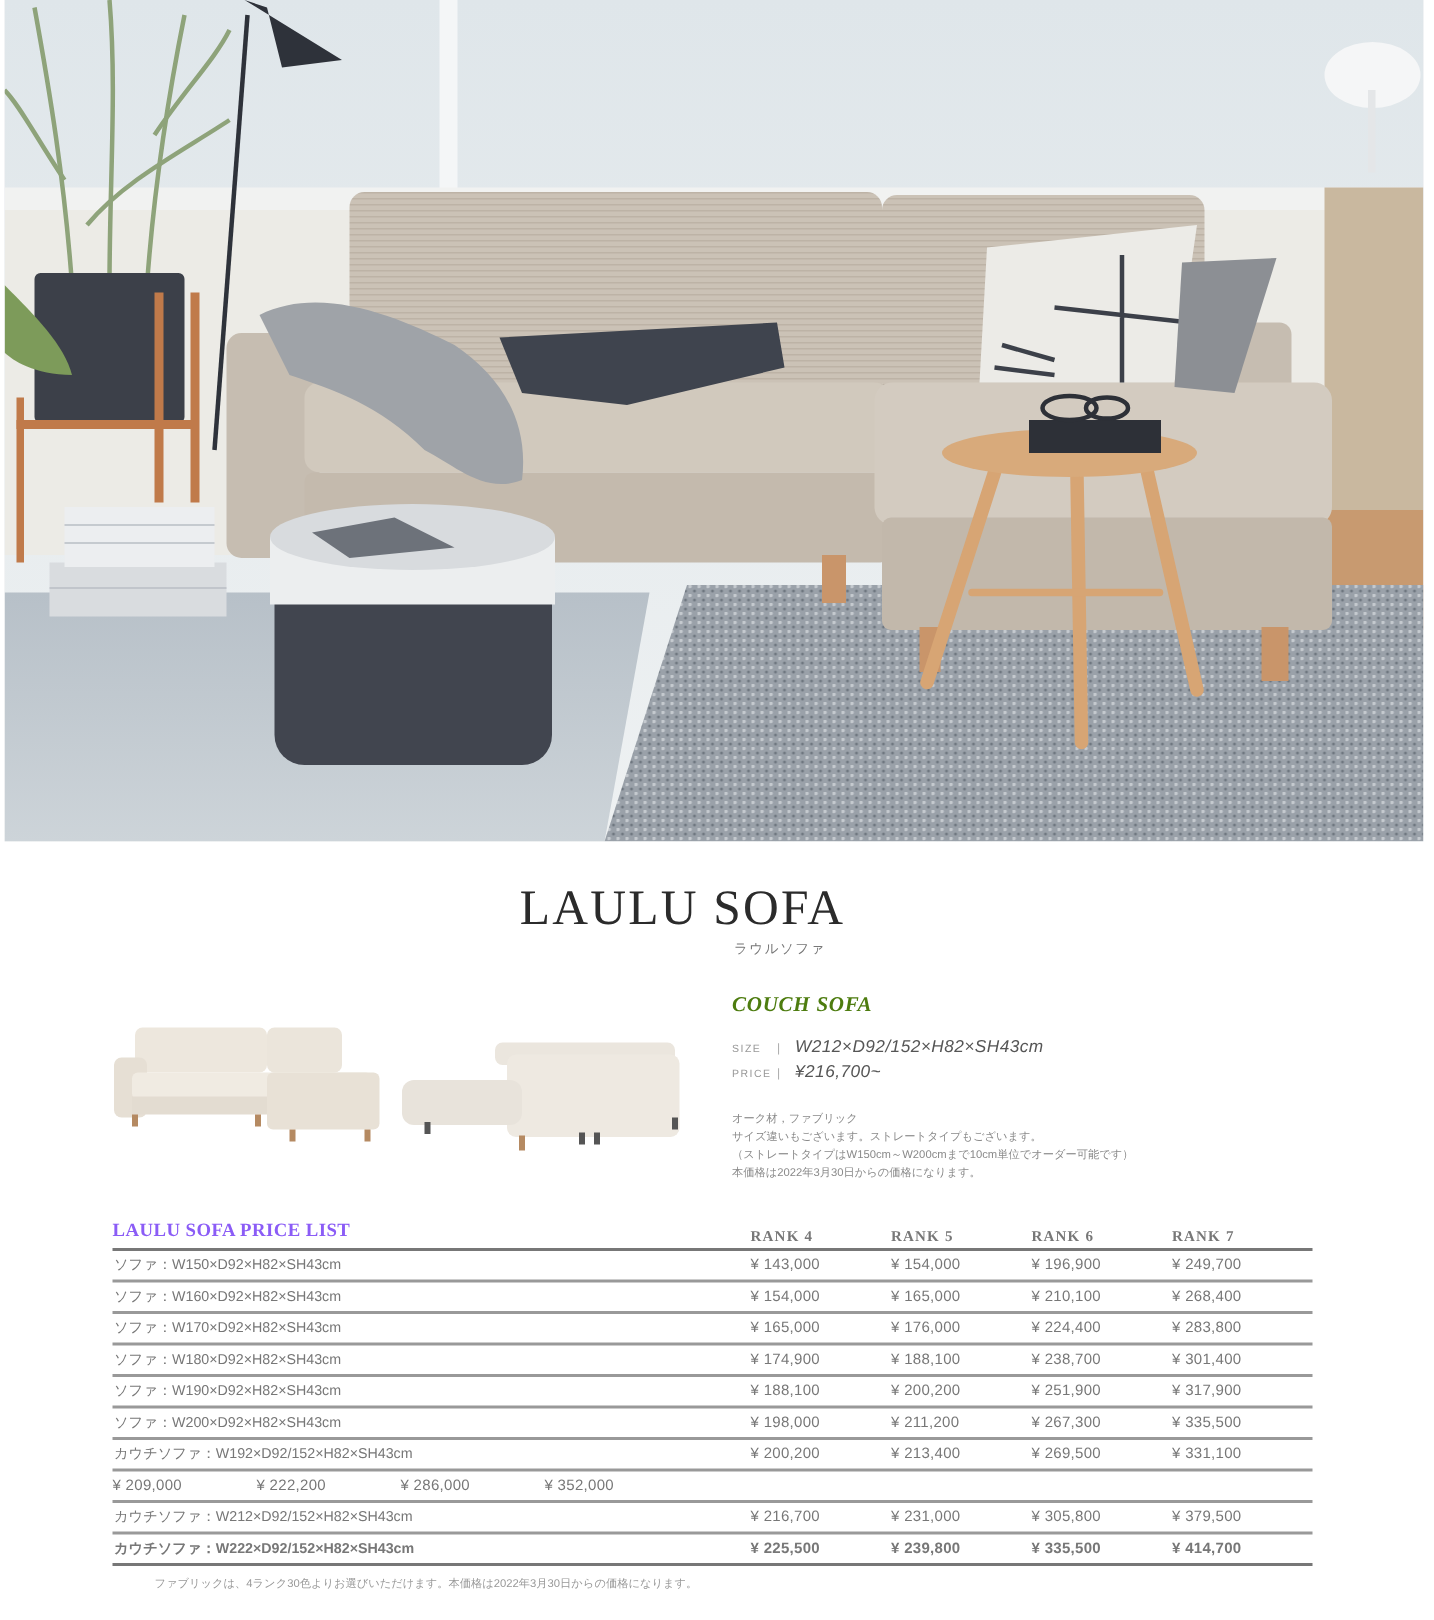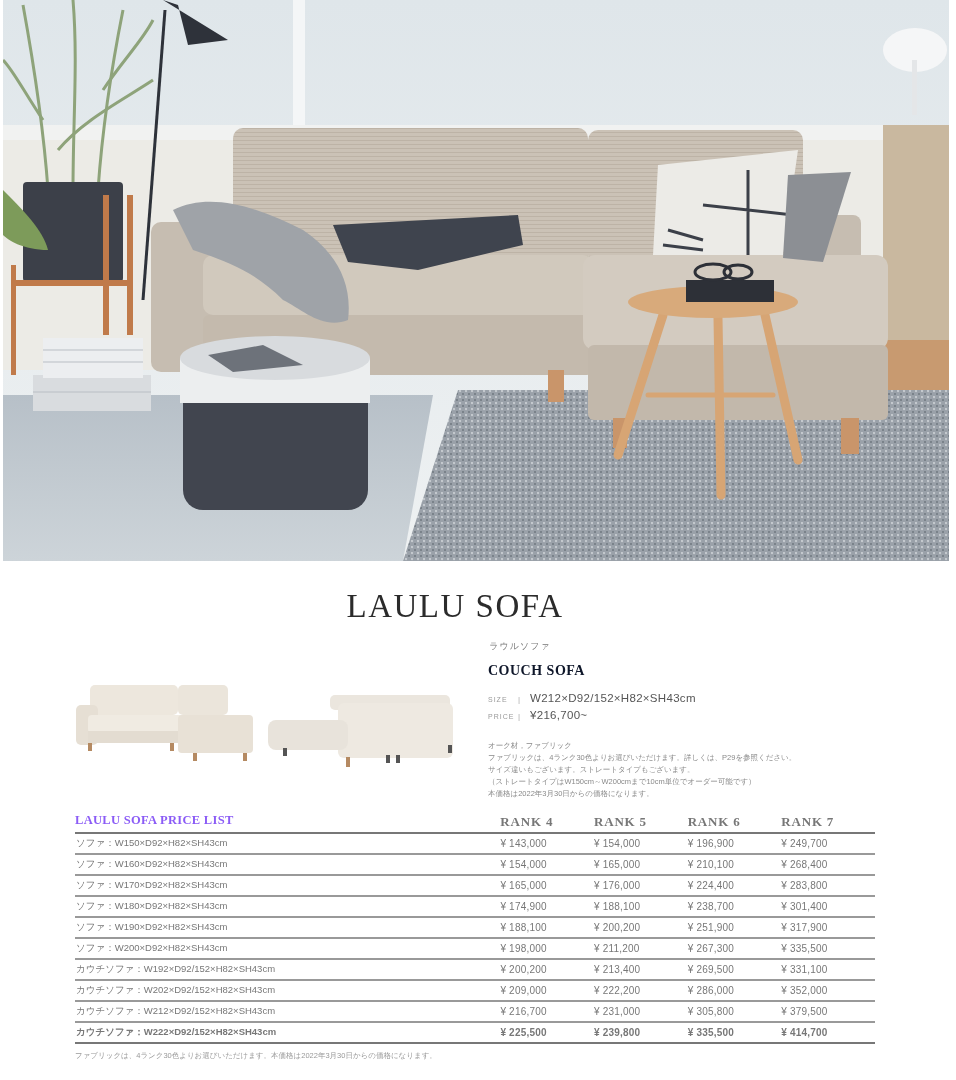--- a/index.html
+++ b/index.html
@@ -6,49 +6,49 @@
     html, body { width: 956px; height: 1080px; background: #ffffff; overflow: hidden; }
     body { font-family: "Liberation Sans", sans-serif; color: #555; position: relative; }
 
     
     .hero { position: absolute; left: 3px; top: 0; width: 946px; height: 561px; overflow: hidden; background: #e9ecee; }
     .hero svg { display: block; width: 100%; height: 100%; }
 
     
     .title-block { position: absolute; left: 0; top: 588px; width: 910px; text-align: center; }
     .title { font-family: "Liberation Serif", "DejaVu Serif", serif; font-size: 33px; letter-spacing: 1.5px; color: #2b2b2b; line-height: 36px; }
-    .subtitle { font-size: 9px; color: #777; letter-spacing: 1px; margin-top: 16px; margin-left: 130px; }
+    .subtitle { font-size: 9px; color: #777; letter-spacing: 1px; margin-top: 2px; margin-left: 130px; }
 
     
     .thumbs { position: absolute; left: 68px; top: 675px; width: 390px; height: 100px; }
     .thumbs svg { width: 100%; height: 100%; }
 
     
     .info { position: absolute; left: 488px; top: 663px; width: 400px; }
-    .info-heading { font-family: "Liberation Serif", "DejaVu Serif", serif; font-weight: bold; font-size: 14px; color: #0f172a; letter-spacing: 0.5px; }
+    .info-heading { font-family: "Liberation Serif", "DejaVu Serif", serif; font-weight: bold; font-size: 14px; color: #4d7c0f; letter-spacing: 0.5px; font-style: italic; }
     .spec-row { display: flex; align-items: baseline; margin-top: 4px; line-height: 14px; }
     .spec-label { font-size: 7px; color: #999; letter-spacing: 1px; width: 30px; }
     .spec-sep { font-size: 8px; color: #aaa; width: 12px; }
-    .spec-value { font-size: 11.5px; color: #555; letter-spacing: 0.3px; }
+    .spec-value { font-size: 11.5px; color: #555; letter-spacing: 0.3px; font-style: italic; }
     .spec-row.first { margin-top: 12px; }
     .spec-row.second { margin-top: 1px; }
     .notes { margin-top: 16px; }
     .note-line { font-size: 7.5px; color: #8a8a8a; line-height: 12px; white-space: nowrap; }
 
     
     .price-list { position: absolute; left: 75px; top: 806px; width: 800px; }
     .pl-header { display: flex; align-items: flex-end; height: 26px; }
     .pl-title { font-family: "Liberation Serif", "DejaVu Serif", serif; font-weight: bold; font-size: 12.5px; color: #8b5cf6; letter-spacing: 0.3px; width: 436px; padding-bottom: 4px; }
-    .pl-col-head { font-family: "Liberation Serif", "DejaVu Serif", serif; font-weight: bold; font-size: 13px; color: #777; letter-spacing: 0.8px; width: 96px; padding-bottom: 2px; }
+    .pl-col-head { font-family: "Liberation Serif", "DejaVu Serif", serif; font-weight: bold; font-size: 10px; color: #777; letter-spacing: 0.8px; width: 96px; padding-bottom: 2px; }
     .pl-table { border-top: 2px solid #777; }
     .pl-row { display: flex; align-items: center; height: 21px; border-bottom: 2px solid #999; }
     .pl-row:last-child { border-bottom: 2px solid #777; font-weight: bold; }
     .pl-name { width: 436px; font-size: 9.5px; color: #777; white-space: nowrap; padding-left: 1px; }
     .pl-price { width: 96px; font-size: 10px; color: #777; white-space: nowrap; letter-spacing: 0.2px; }
-    .footnote { font-size: 7.5px; color: #999; margin-top: 7px; white-space: nowrap; }
+    .footnote { font-size: 7.5px; color: #999; margin-top: 7px; white-space: nowrap; margin-left: 28px; }
   </style>
 </head>
 <body>
 
 <div class="hero" title="Living room with beige LAULU couch sofa, cushions, grey throw, round white-and-navy side table, wooden stool, plant, floor lamp and grey rug">
   <svg viewBox="0 0 946 561" preserveAspectRatio="none">
     <defs>
       <linearGradient id="win" x1="0" y1="0" x2="0" y2="1">
         <stop offset="0" stop-color="#dfe6ea"></stop>
         <stop offset="1" stop-color="#eef1f2"></stop>
@@ -202,21 +202,20 @@
     <span class="spec-sep">|</span>
     <span class="spec-value">W212×D92/152×H82×SH43cm</span>
   </div>
   <div class="spec-row second">
     <span class="spec-label">PRICE</span>
     <span class="spec-sep">|</span>
     <span class="spec-value">¥216,700~</span>
   </div>
   <div class="notes">
     <div class="note-line">オーク材，ファブリック</div>
-    <div class="note-line">ファブリックは、4ランク30色よりお選びいただけます。詳しくは、P29を参照ください。</div>
     <div class="note-line">サイズ違いもございます。ストレートタイプもございます。</div>
     <div class="note-line">（ストレートタイプはW150cm～W200cmまで10cm単位でオーダー可能です）</div>
     <div class="note-line">本価格は2022年3月30日からの価格になります。</div>
   </div>
 </div>
 
 <div class="price-list">
   <div class="pl-header">
     <div class="pl-title">LAULU SOFA PRICE LIST</div>
     <div class="pl-col-head">RANK 4</div>
@@ -268,21 +267,20 @@
       <div class="pl-price">¥ 335,500</div>
     </div>
     <div class="pl-row">
       <div class="pl-name">カウチソファ：W192×D92/152×H82×SH43cm</div>
       <div class="pl-price">¥ 200,200</div>
       <div class="pl-price">¥ 213,400</div>
       <div class="pl-price">¥ 269,500</div>
       <div class="pl-price">¥ 331,100</div>
     </div>
     <div class="pl-row">
-      <div class="pl-name">カウチソファ：W202×D92/152×H82×SH43cm</div>
       <div class="pl-price">¥ 209,000</div>
       <div class="pl-price">¥ 222,200</div>
       <div class="pl-price">¥ 286,000</div>
       <div class="pl-price">¥ 352,000</div>
     </div>
     <div class="pl-row">
       <div class="pl-name">カウチソファ：W212×D92/152×H82×SH43cm</div>
       <div class="pl-price">¥ 216,700</div>
       <div class="pl-price">¥ 231,000</div>
       <div class="pl-price">¥ 305,800</div>

